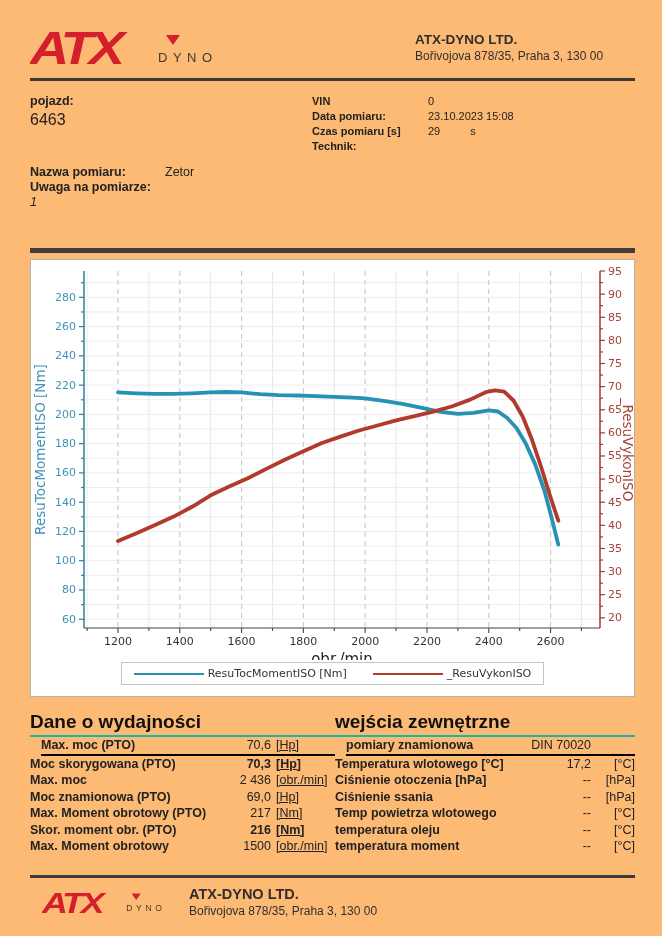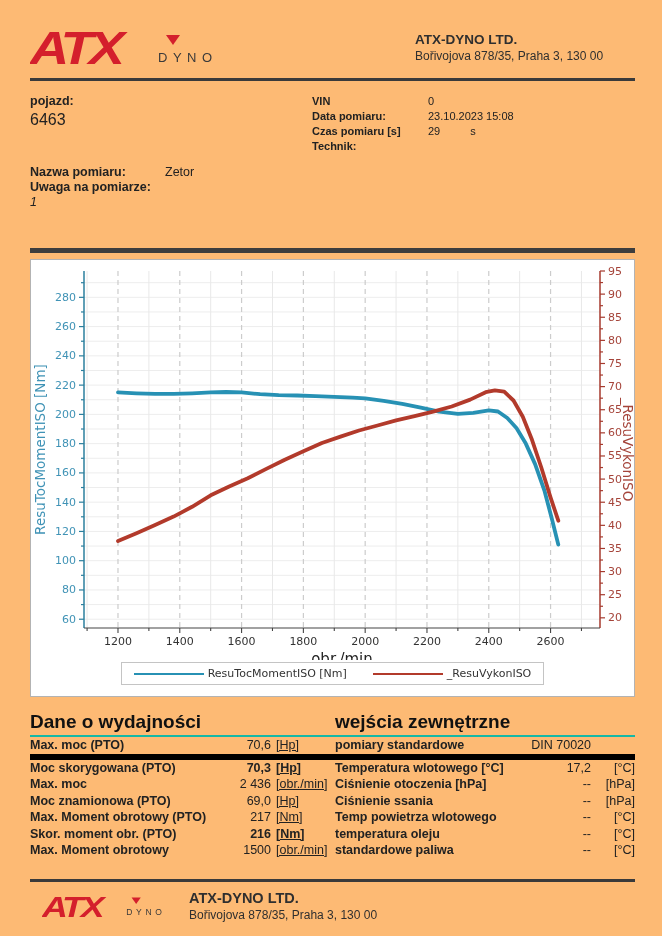--- a/index.html
+++ b/index.html
@@ -40,21 +40,21 @@
   .legend-line{width:70px;height:0;border-top:2px solid #888;display:inline-block;margin-right:4px;}
   .legend-label{margin-right:26px;}
   .legend-label:last-child{margin-right:0;}
 
   
   .tables{display:flex;margin-top:14px;}
   .dtable{width:305px;}
   .dtable + .dtable{width:300px;}
   .dtable h2{font-size:19px;font-weight:bold;margin:0;padding:0 0 2px 0;border-bottom:2px solid #14b8a6;color:#111;}
   .trow{display:flex;font-size:12.5px;line-height:16.5px;}
-  .trow.first{border-bottom:6px solid #000000;}
+  .trow.first{border-bottom:2px solid #000000;margin-left:11px;}
   .tlabel{flex:1;font-weight:bold;}
   .tval{width:48px;text-align:right;white-space:nowrap;}
   .tunit{width:64px;padding-left:5px;box-sizing:border-box;white-space:nowrap;text-decoration:underline;}
   .tval2{width:78px;text-align:right;white-space:nowrap;}
   .tunit2{width:44px;text-align:right;white-space:nowrap;}
   .strong{font-weight:bold;}
 
   
   .footer{margin-top:20px;}
   .footer-row{display:flex;align-items:center;margin-top:8px;padding-left:12px;}
@@ -323,21 +323,21 @@
       <div class="trow">
         <span class="tlabel">Max. Moment obrotowy</span>
         <span class="tval">1500</span>
         <span class="tunit">[obr./min]</span>
       </div>
     </div>
 
     <div class="dtable">
       <h2>wejścia zewnętrzne</h2>
       <div class="trow first">
-        <span class="tlabel">pomiary standardowe</span>
+        <span class="tlabel">pomiary znamionowa</span>
         <span class="tval2">DIN 70020</span>
         <span class="tunit2"></span>
       </div>
       <div class="trow">
         <span class="tlabel">Temperatura wlotowego [°C]</span>
         <span class="tval2">17,2</span>
         <span class="tunit2">[°C]</span>
       </div>
       <div class="trow">
         <span class="tlabel">Ciśnienie otoczenia [hPa]</span>
@@ -353,21 +353,21 @@
         <span class="tlabel">Temp powietrza wlotowego</span>
         <span class="tval2">--</span>
         <span class="tunit2">[°C]</span>
       </div>
       <div class="trow">
         <span class="tlabel">temperatura oleju</span>
         <span class="tval2">--</span>
         <span class="tunit2">[°C]</span>
       </div>
       <div class="trow">
-        <span class="tlabel">standardowe paliwa</span>
+        <span class="tlabel">temperatura moment</span>
         <span class="tval2">--</span>
         <span class="tunit2">[°C]</span>
       </div>
     </div>
   </div>
 
   <div class="footer">
     <div class="rule"></div>
     <div class="footer-row">
       <svg width="135" height="32" viewBox="0 0 205 48">

